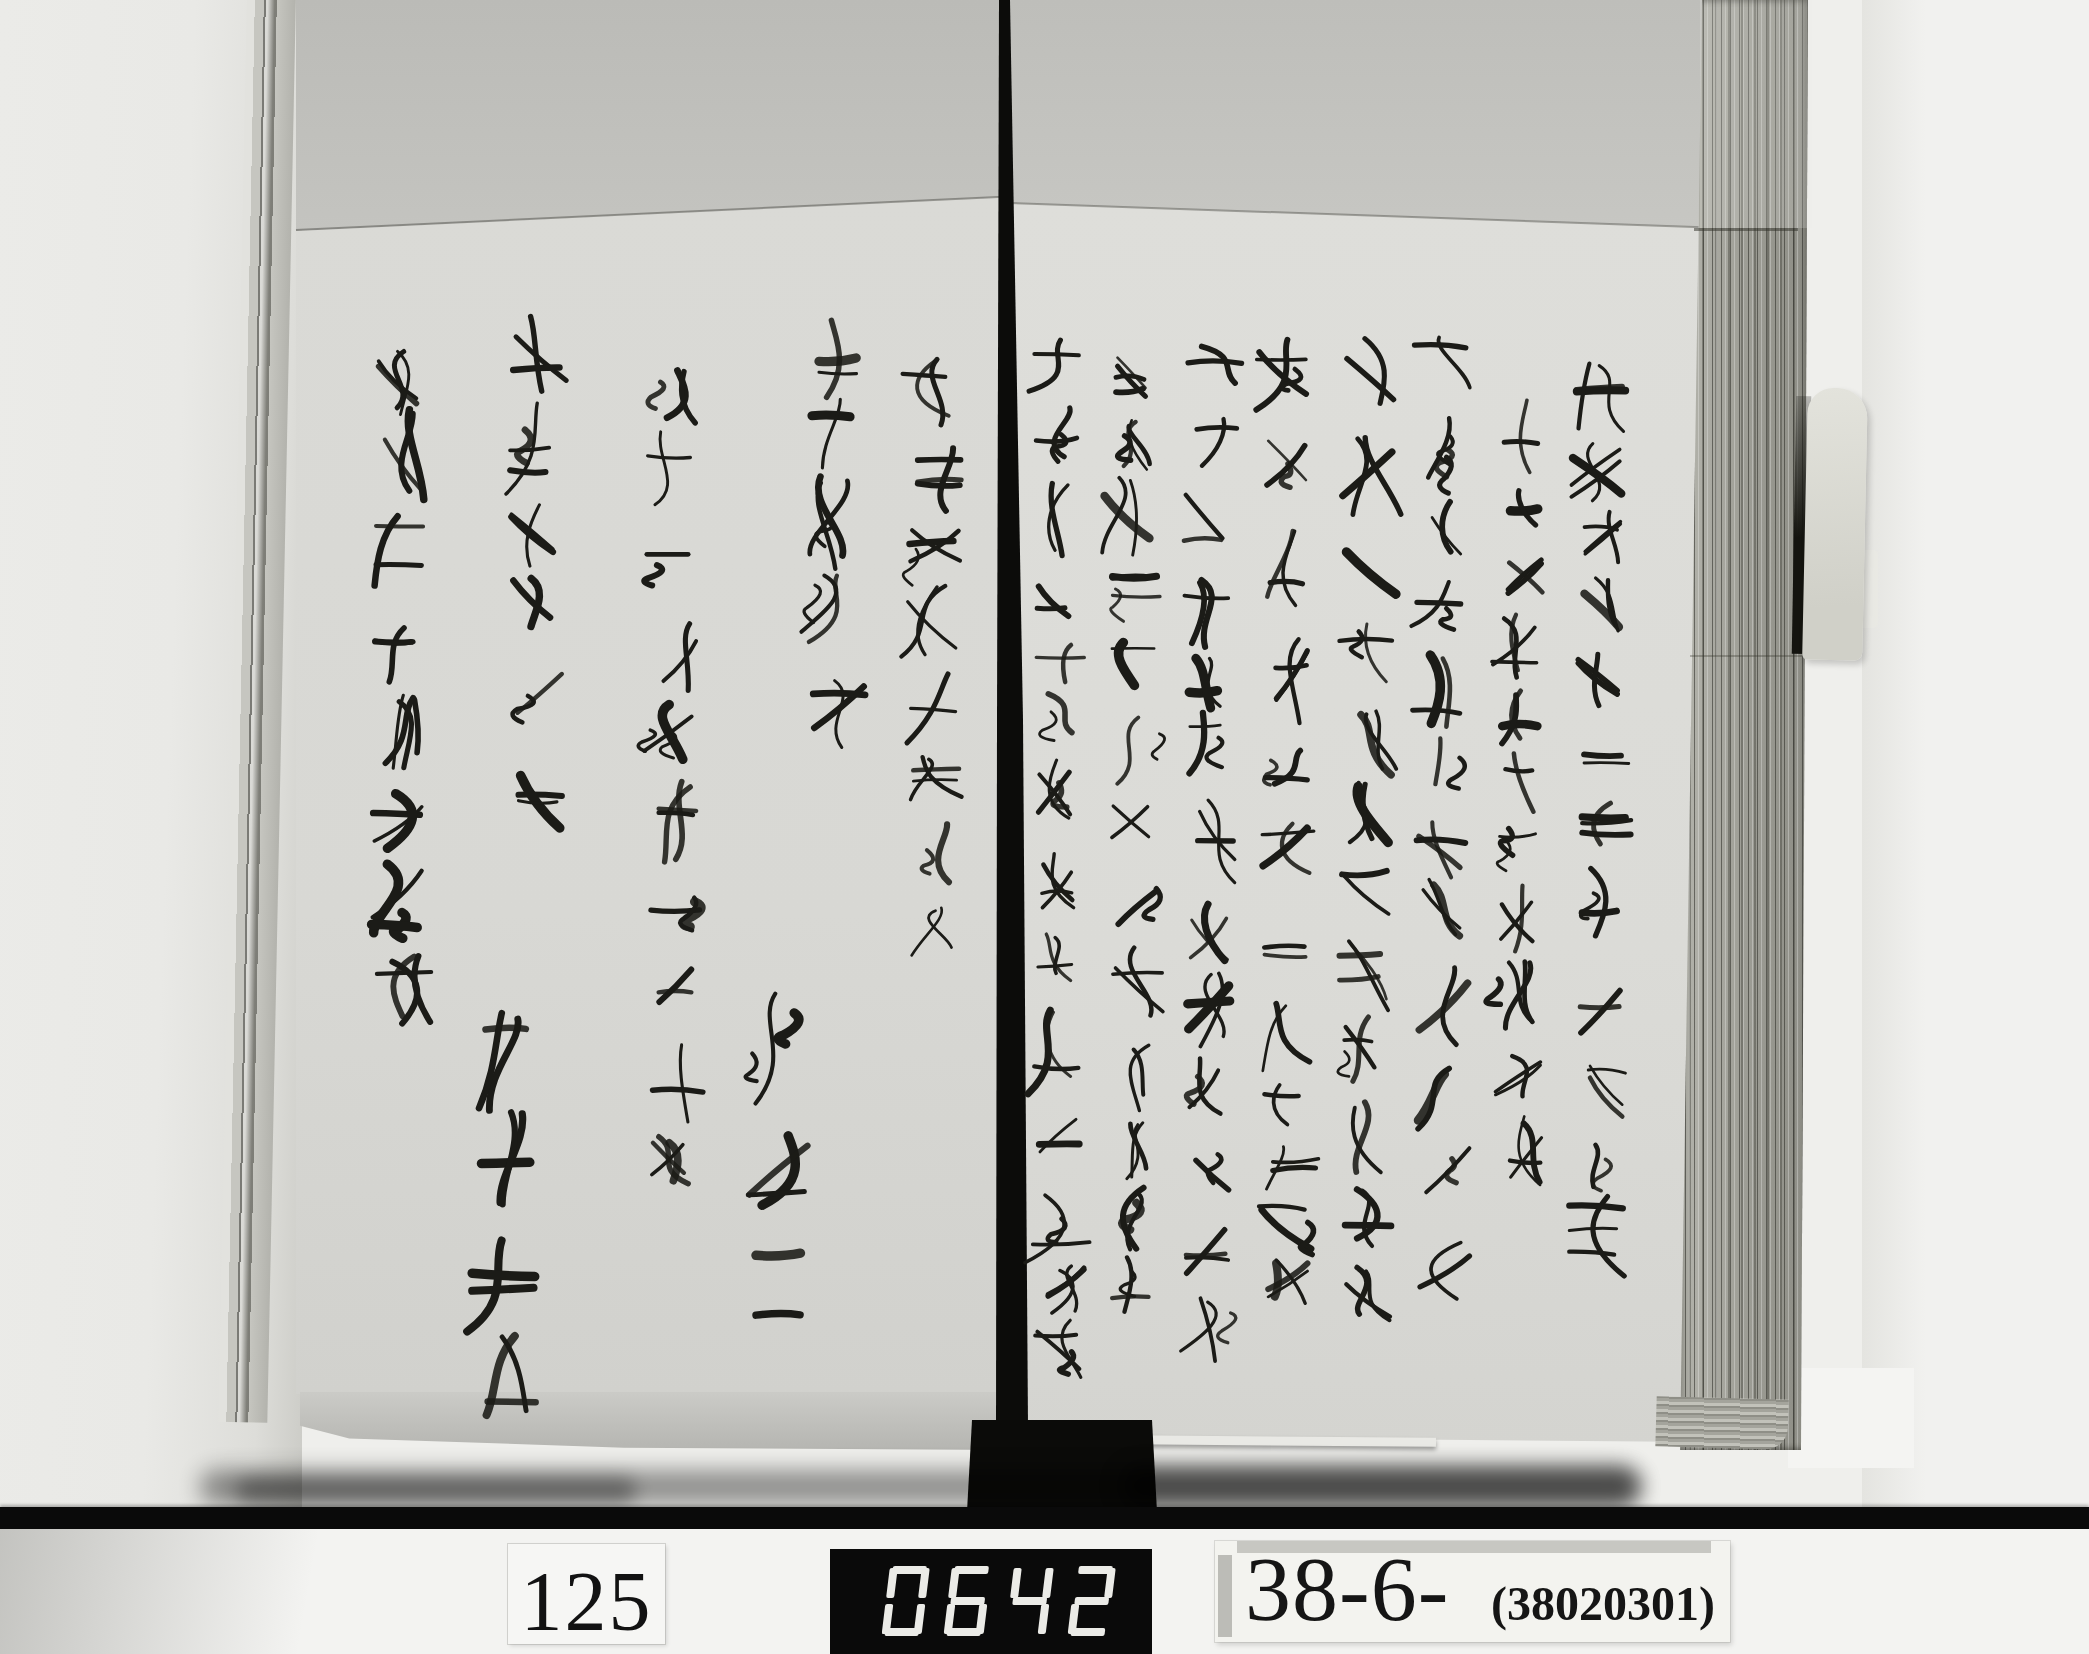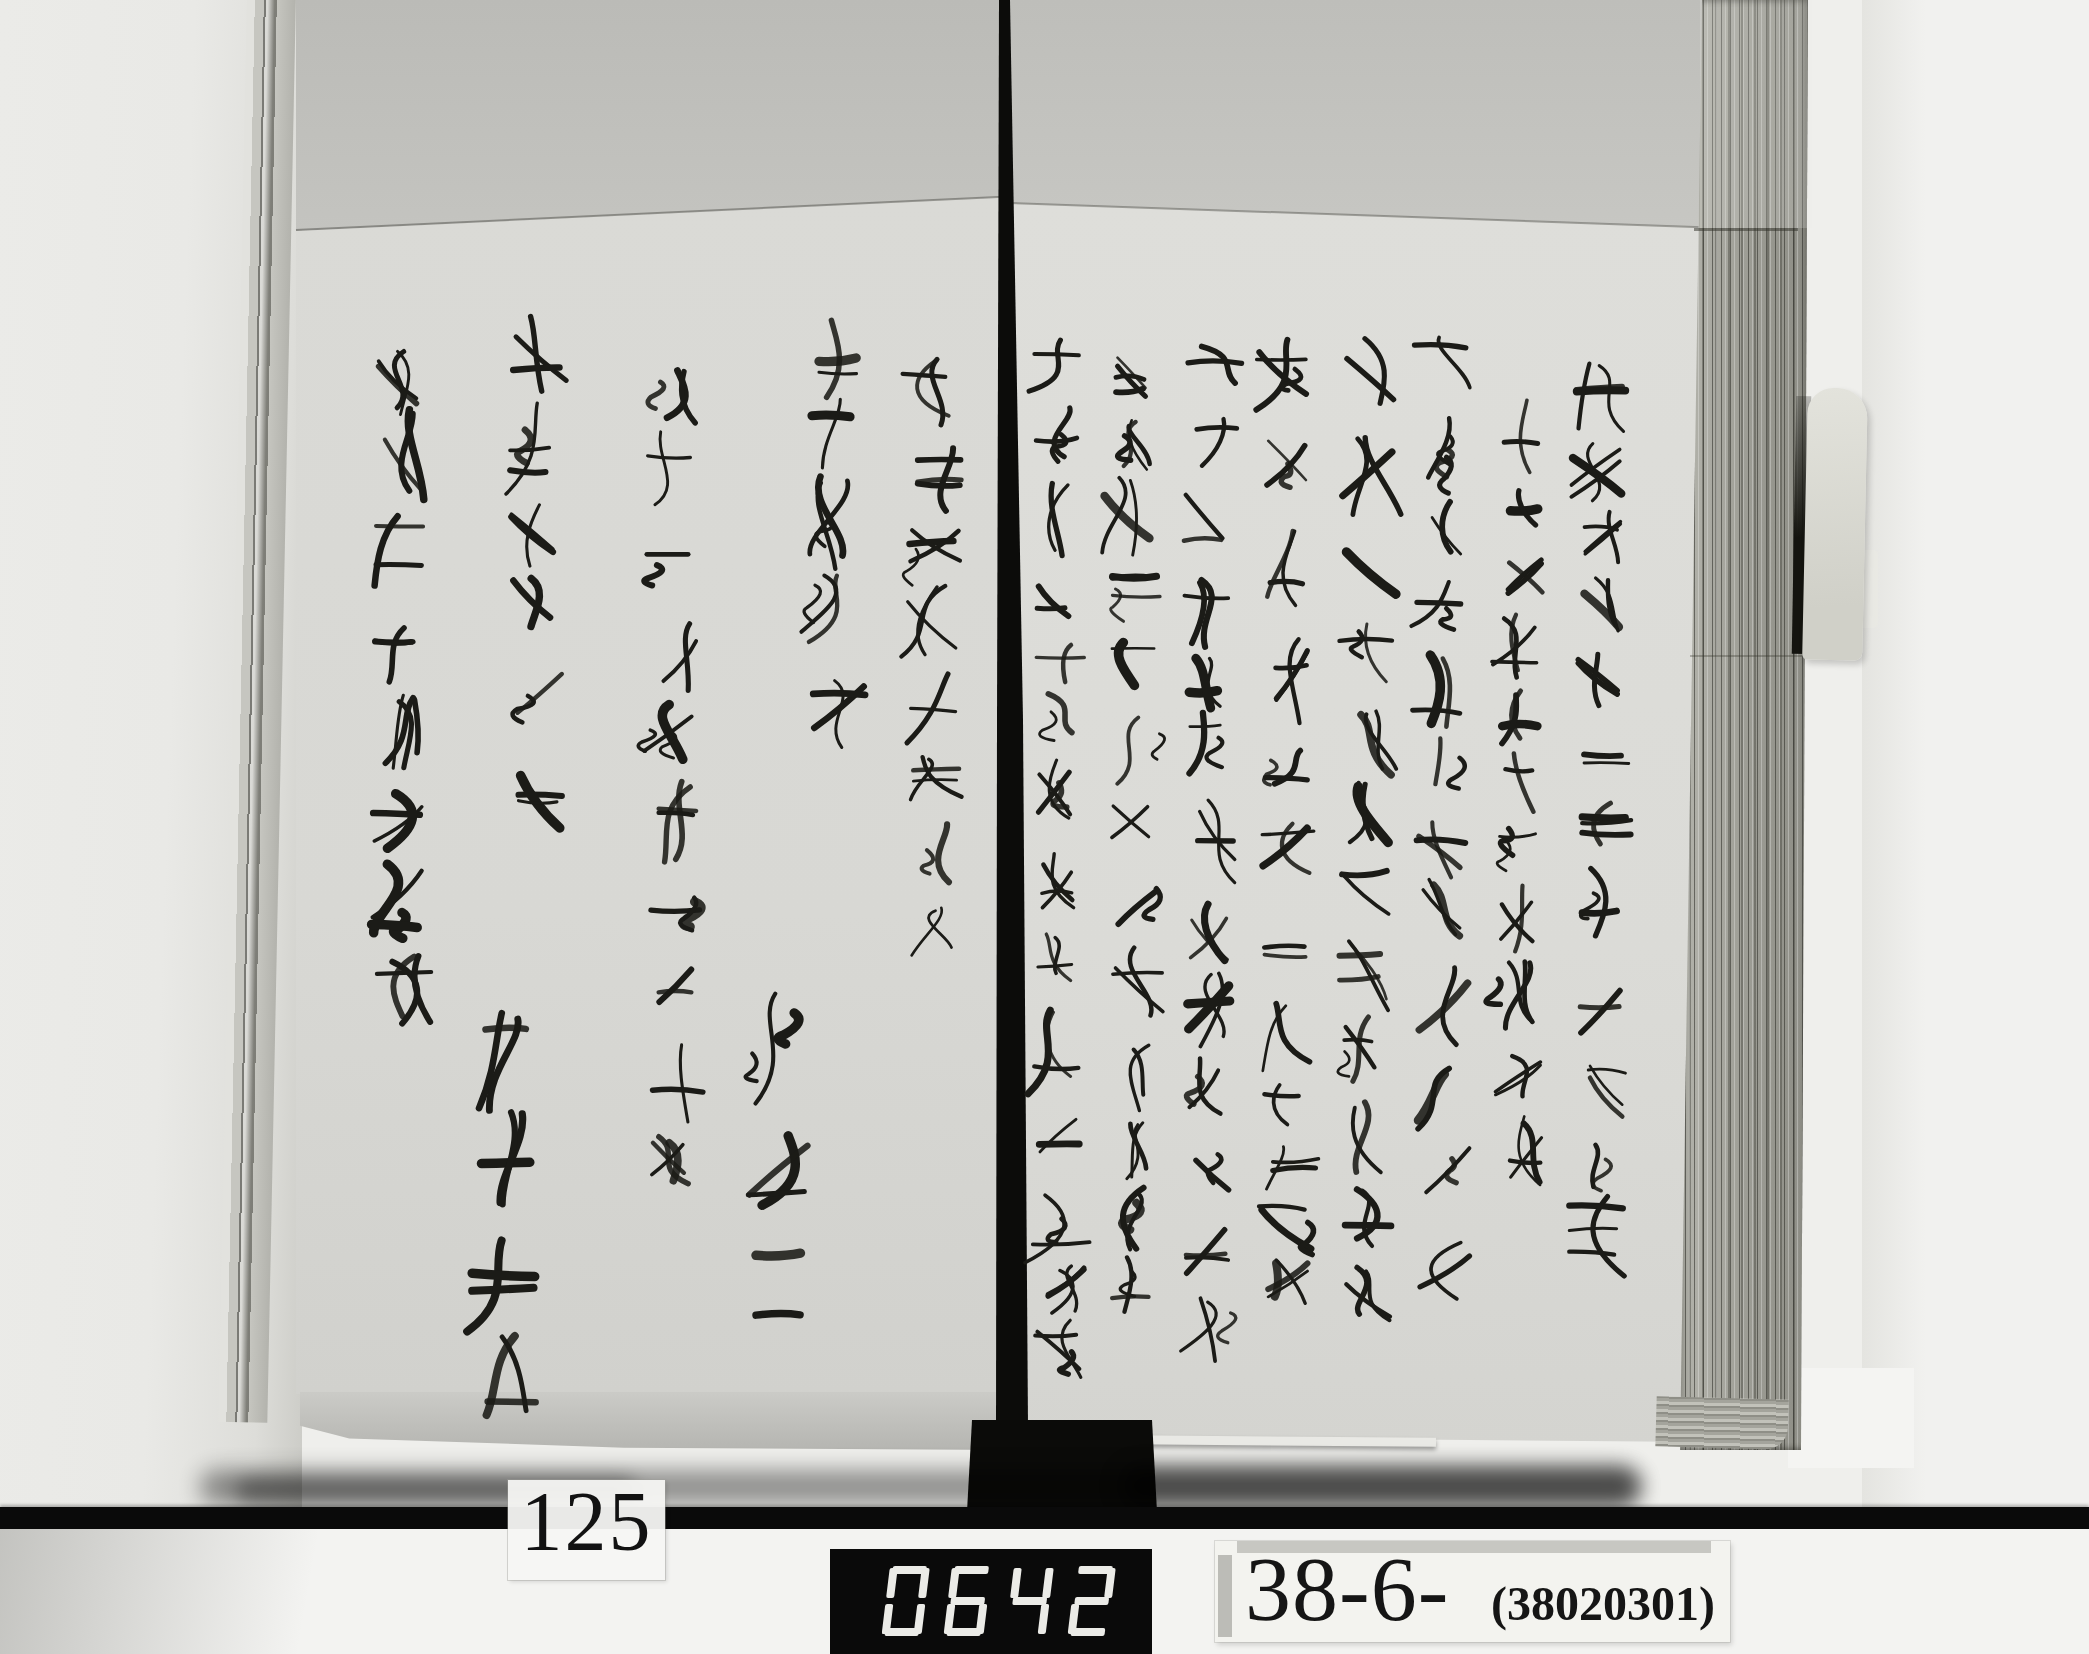--- a/index.html
+++ b/index.html
@@ -83,23 +83,23 @@
     filter:blur(9px);border-radius:40px;}
 
   
   .black-band{left:0;top:1507px;width:2089px;height:22px;background:#0a0a0a;
     box-shadow:0 -2px 3px rgba(0,0,0,.28);}
   .table{left:0;top:1529px;width:2089px;height:125px;background:#f3f3f1;}
   .table-shadow{left:0;top:1529px;width:560px;height:125px;
     background:linear-gradient(100deg,rgba(118,118,112,.38),rgba(118,118,112,0) 55%);}
 
   
-  .card-125{left:508px;top:1480px;width:157px;height:100px;background:rgba(246,246,243,.95);
+  .card-125{left:508px;top:1544px;width:157px;height:100px;background:rgba(246,246,243,.95);
     box-shadow:0 0 0 1px rgba(160,160,154,.4),2px 2px 4px rgba(0,0,0,.12);
-    display:flex;align-items:flex-start;justify-content:center;font-family:Liberation Serif, serif;}
+    display:flex;align-items:flex-end;justify-content:center;font-family:Liberation Serif, serif;}
   .card-125 span{font-size:84px;line-height:1;color:#121212;letter-spacing:2px;}
 
   .display{left:830px;top:1549px;width:322px;height:105px;background:#0a0a0a;}
   .display .seg-host{position:absolute;left:52px;top:17px;width:260px;height:70px;}
 
   .card-386{left:1215px;top:1541px;width:515px;height:101px;background:#f3f3ef;
     box-shadow:0 0 0 1px rgba(170,170,164,.35),2px 3px 5px rgba(0,0,0,.15);}
   .card-386 .slip-top{position:absolute;left:22px;top:0;width:474px;height:12px;background:#c7c7c2;}
   .card-386 .slip-left{position:absolute;left:3px;top:14px;width:14px;height:82px;background:#bcbcb7;}
   .card-386 .row{position:absolute;left:30px;top:0;width:470px;height:101px;

